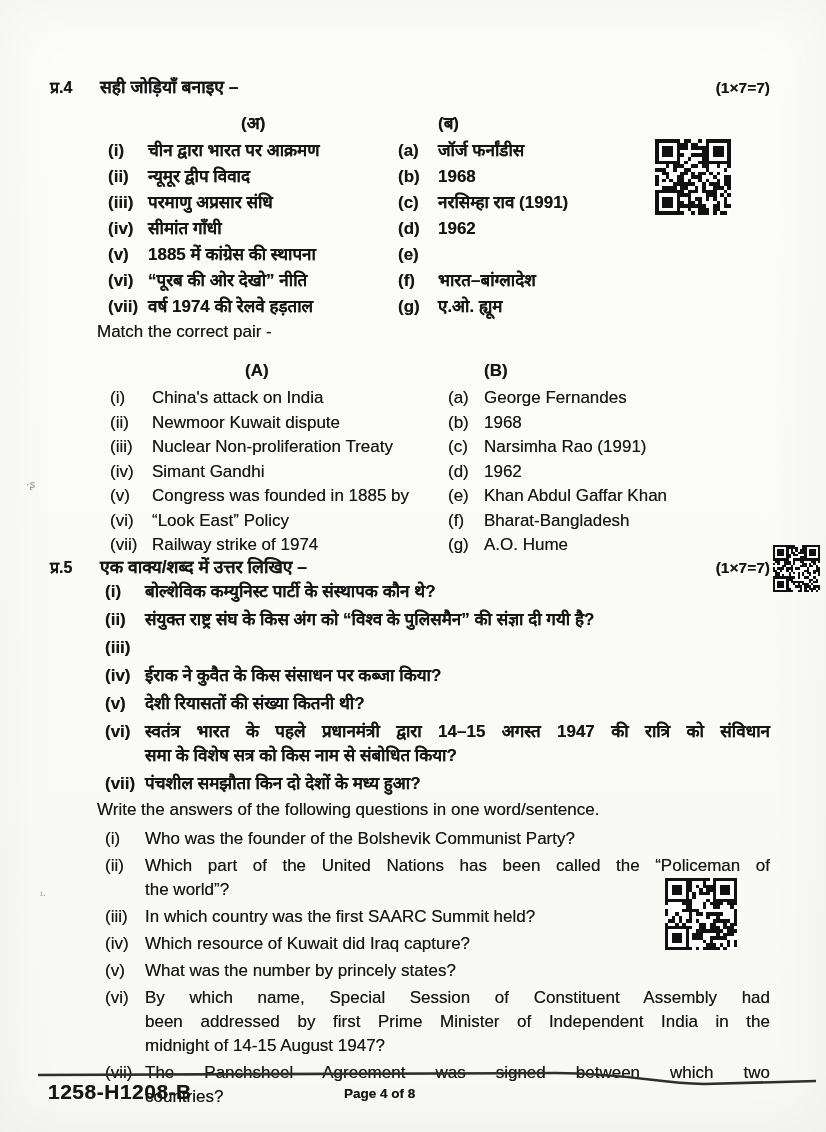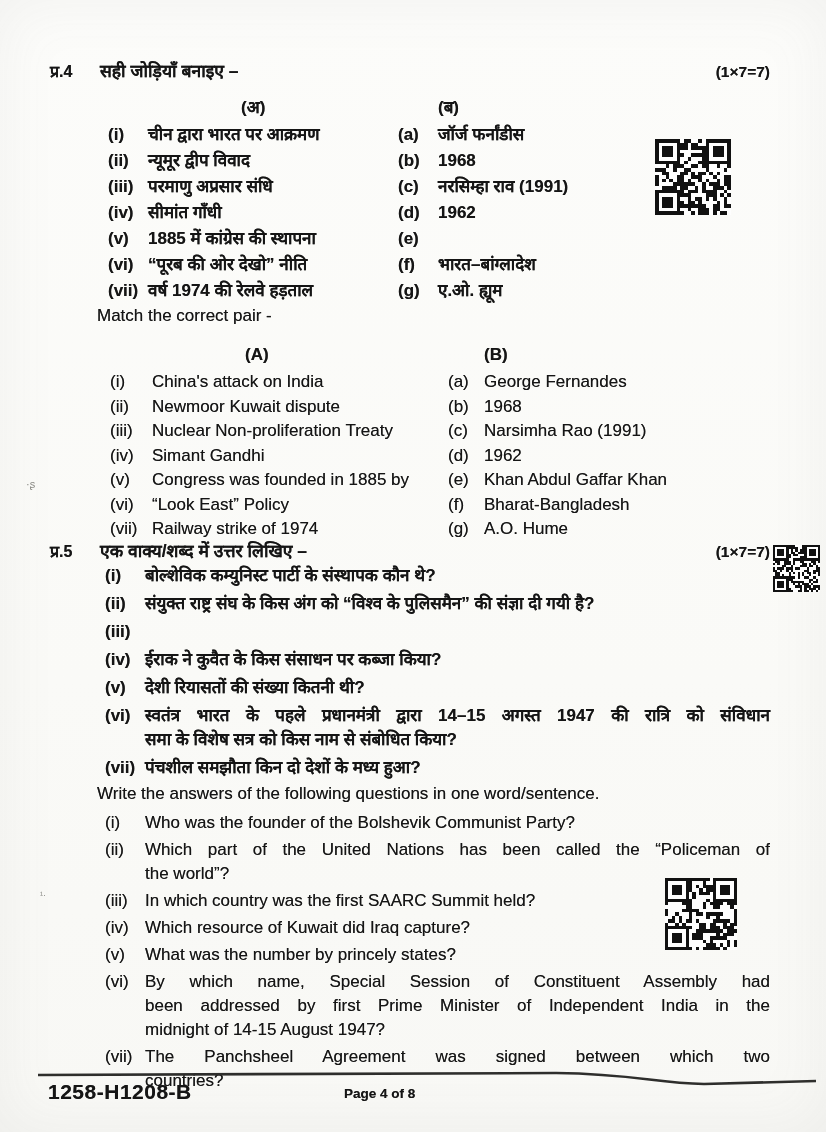--- a/index.html
+++ b/index.html
@@ -6,21 +6,21 @@
   .page{
     position:relative;
     width:826px;height:1132px;
     margin:0 auto;
     background:linear-gradient(180deg,#fcfcfa 0%,#fafaf7 60%,#f8f8f5 100%);
     box-shadow:inset 0 0 60px rgba(120,120,110,0.08);
     font-family:"Liberation Sans","DejaVu Sans",sans-serif;
     color:#151515;
     overflow:hidden;
   }
-  .content{padding:58px 56px 0 50px;}
+  .content{padding:58px 56px 0 50px;margin-top:16px;}
   .txt{text-shadow:0 0 0.5px rgba(20,20,20,0.65);}
   
   .qhead{display:flex;align-items:baseline;}
   .qnum{width:50px;font-weight:700;font-size:16px;flex:0 0 50px;}
   .qtitle-hi{flex:1;font-weight:700;font-size:17.5px;}
   .marks{font-weight:700;font-size:15.5px;white-space:nowrap;}
   
   .colheads{display:grid;margin-top:13px;height:27px;font-weight:700;}
   .colheads.hi{grid-template-columns:40px 250px 40px 1fr;padding-left:58px;font-size:17px;}
   .colheads.en{grid-template-columns:42px 296px 36px 1fr;padding-left:60px;font-size:17px;}

